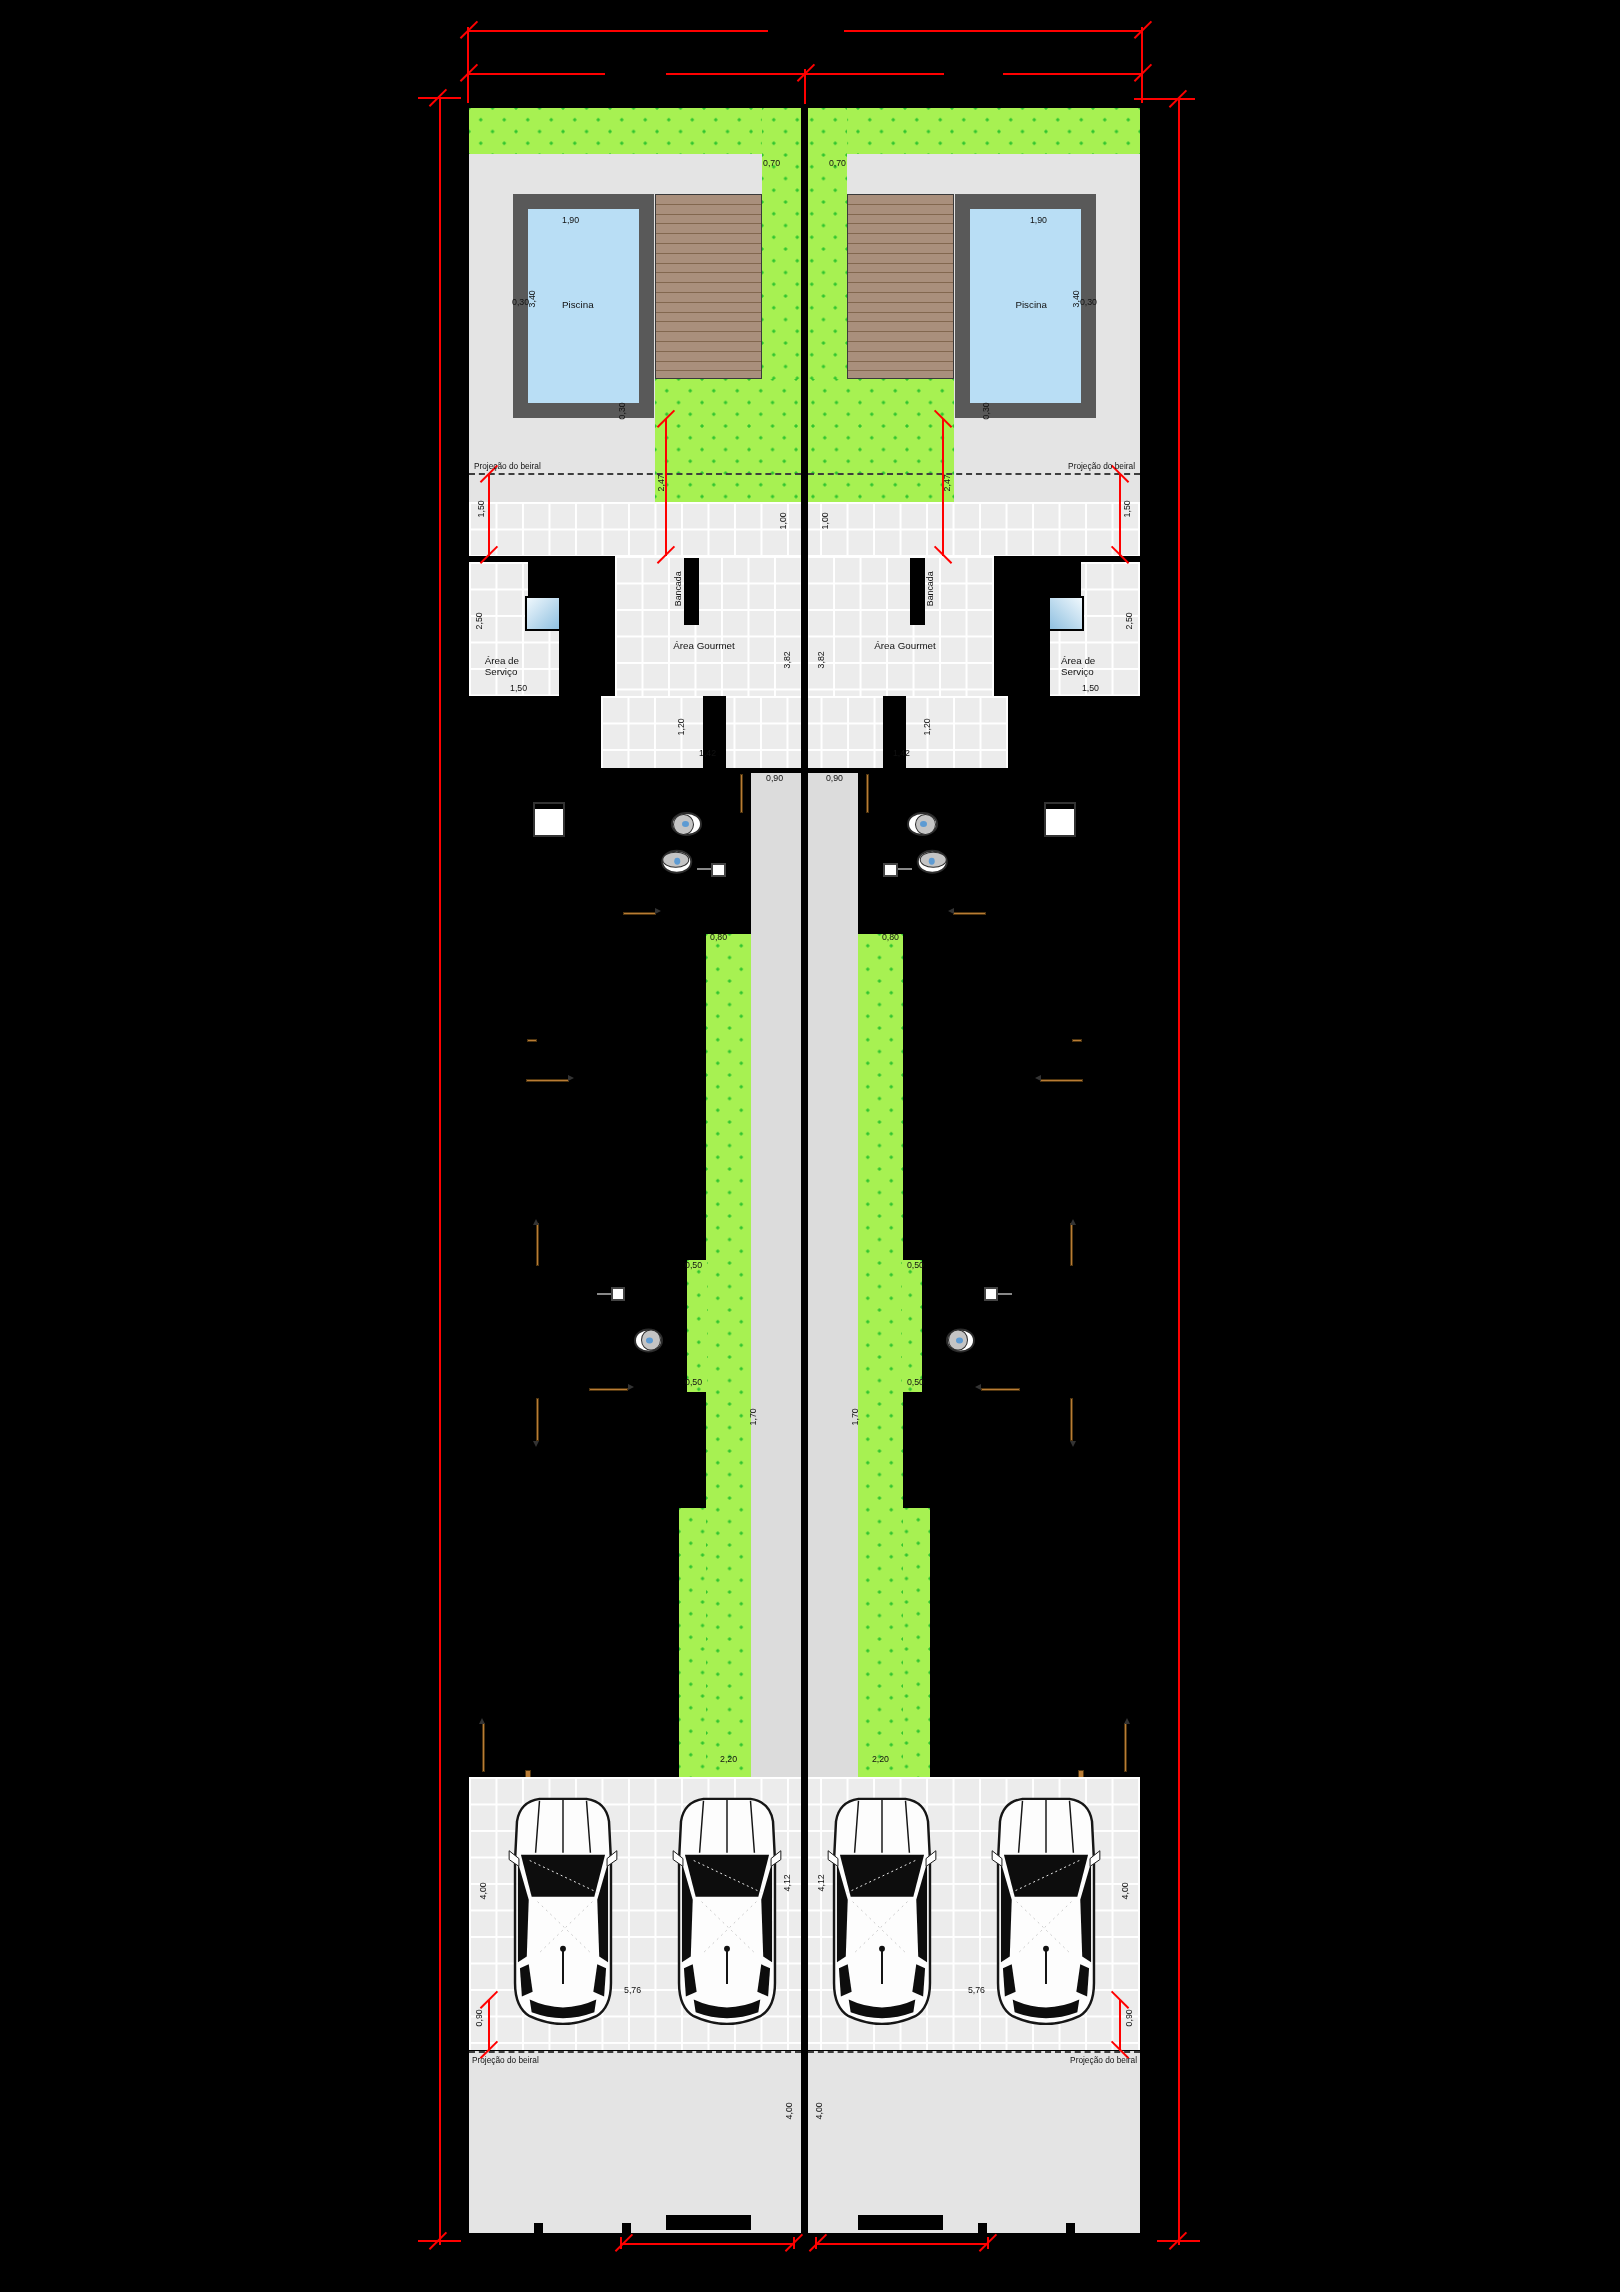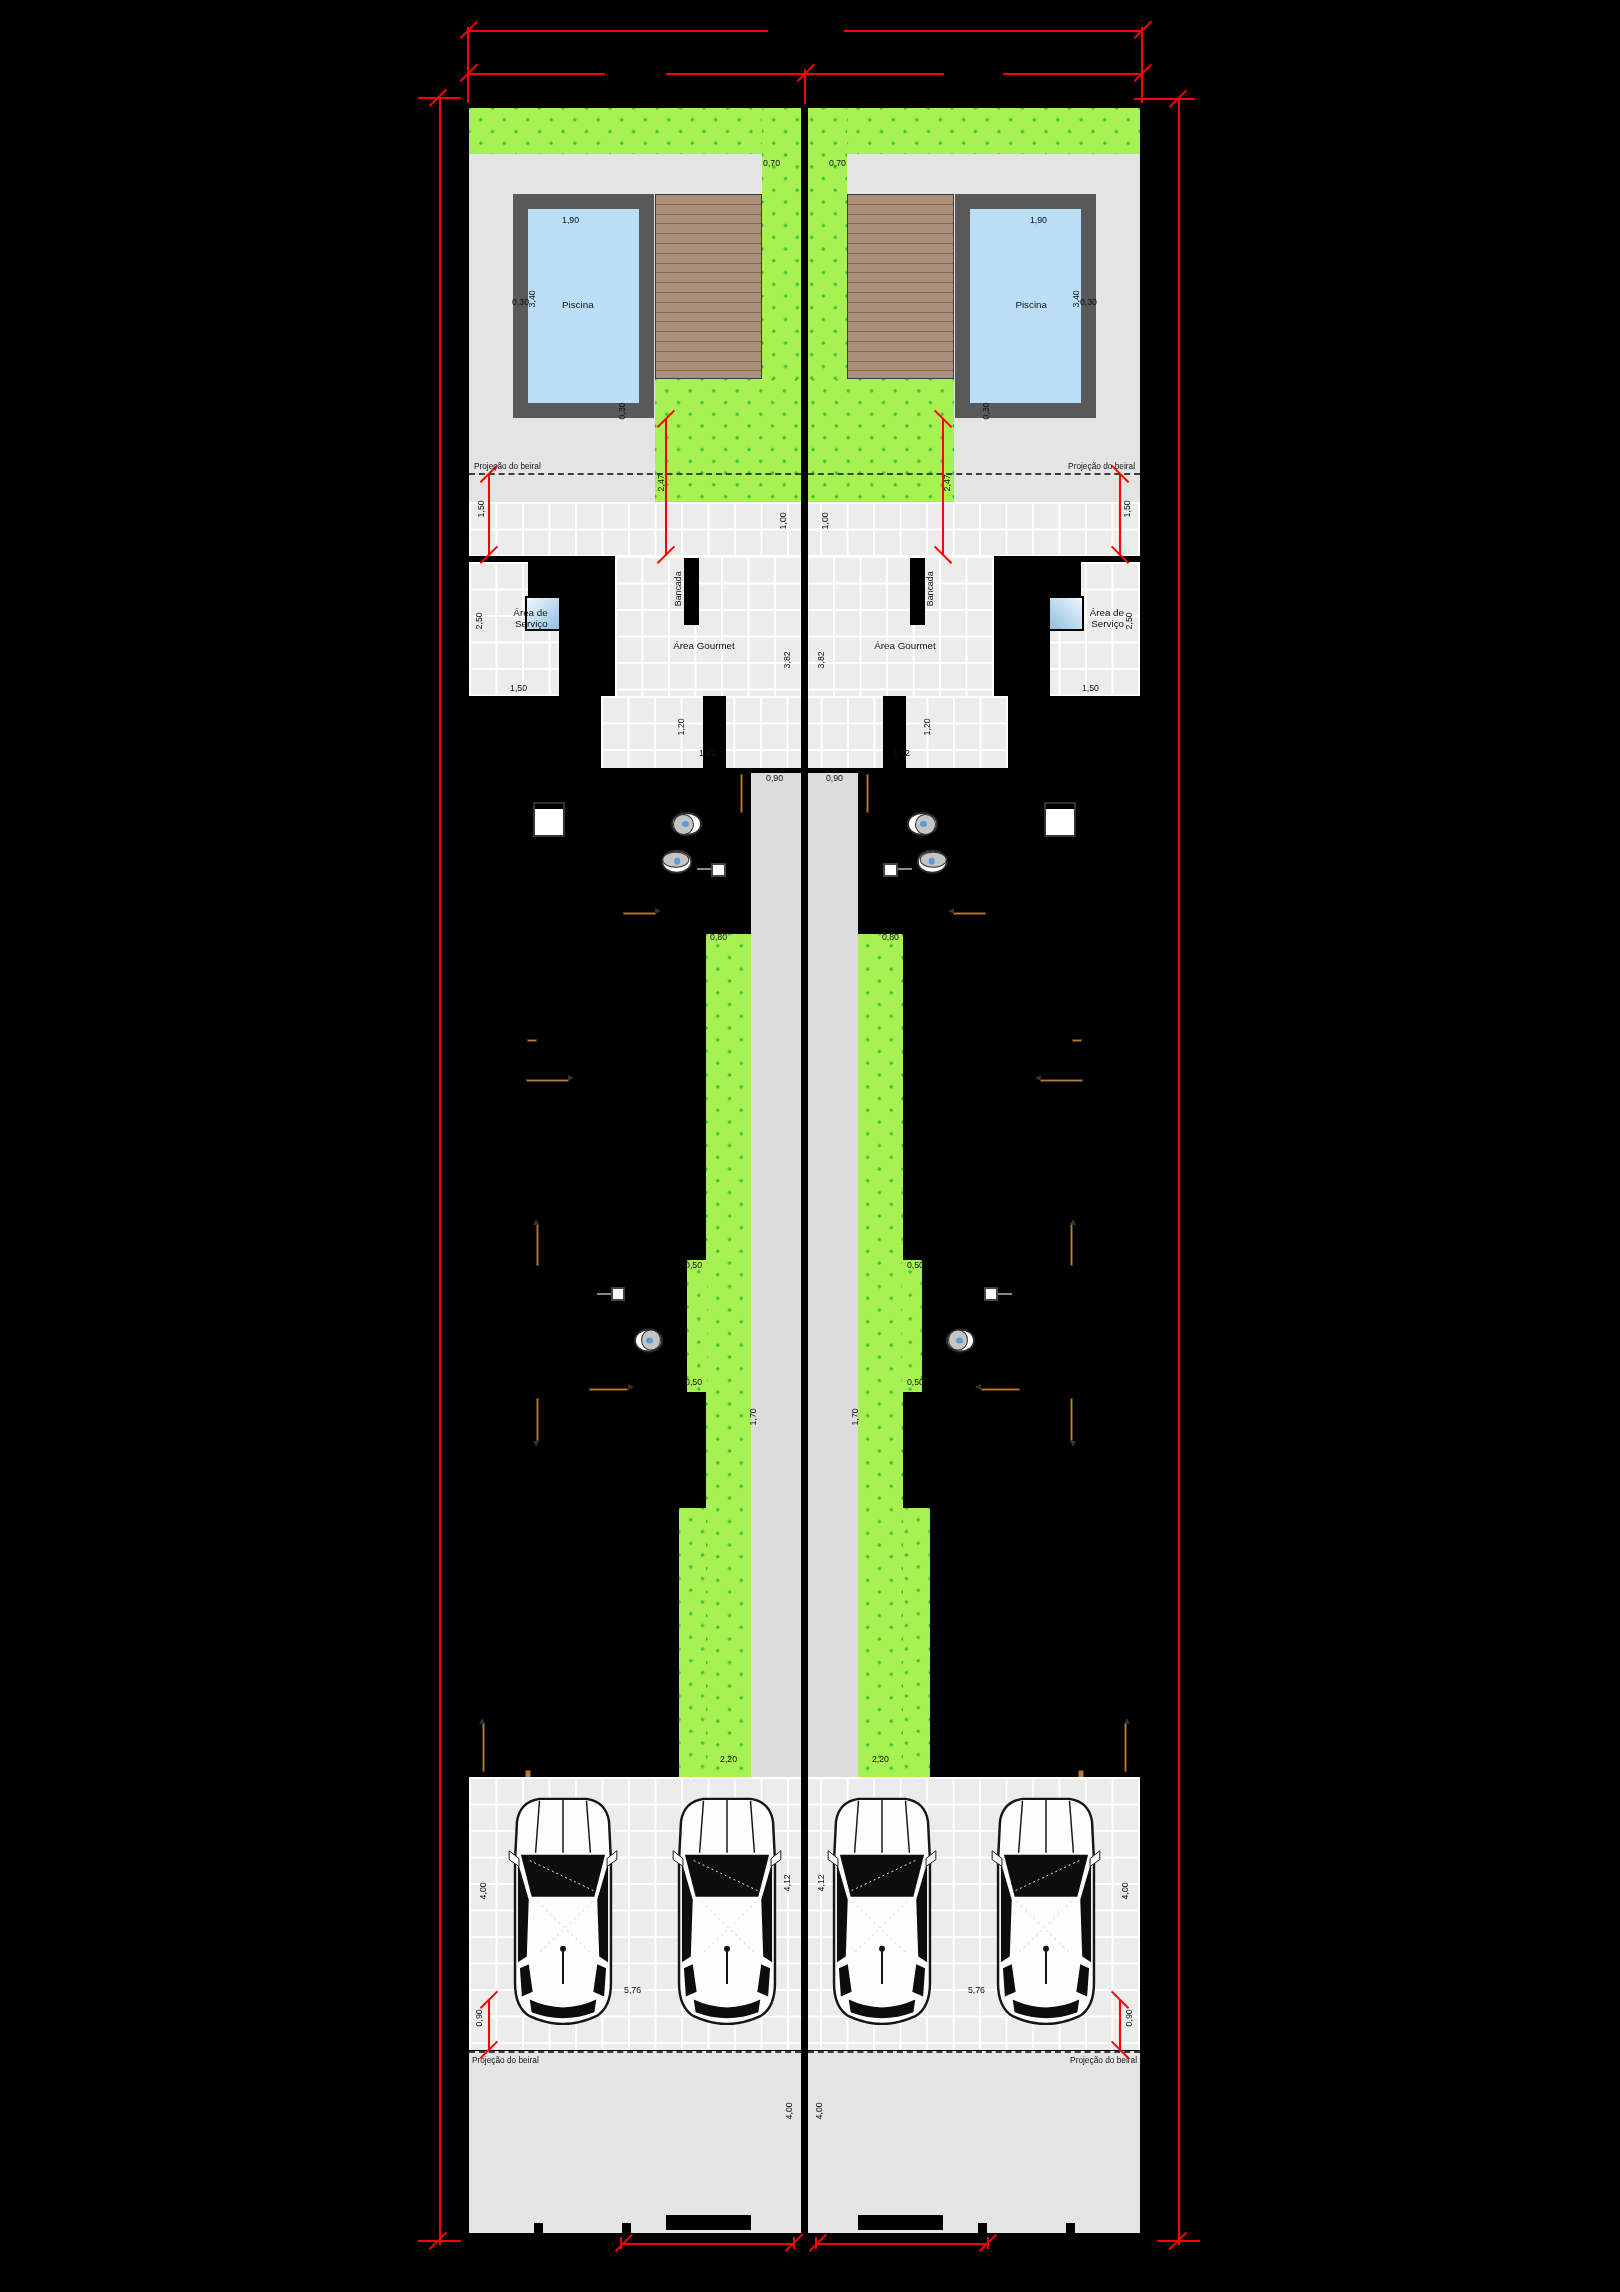--- a/index.html
+++ b/index.html
@@ -23,21 +23,21 @@
      background:repeating-linear-gradient(to bottom,#a98f7c 0,#a98f7c 8.8px,#82674f 8.8px,#82674f 9.8px);}
   .pool{position:absolute;box-sizing:border-box;border:15.7px solid #595959;background:#b9def5;}
   .dash{position:absolute;height:0;border-top:2px dashed #3d3d3d;}
   .org{position:absolute;background:#b97c35;border:1px solid #50350f;box-sizing:border-box;}
   .rh{position:absolute;height:2px;background:#f00;}
   .rv{position:absolute;width:2px;background:#f00;}
   .sl{position:absolute;width:23.5px;height:2px;background:#f00;transform:rotate(-45deg);}
   .vt{position:absolute;width:2px;height:11.8px;background:#f00;}
   .lbl{position:absolute;font-size:8.8px;line-height:1.1;color:#111;white-space:nowrap;}
   .rm{font-size:9.8px;}
-  .ctr{width:63px;white-space:normal;text-align:right;}
+  .ctr{width:63px;white-space:normal;text-align:left;margin-top:48px;}
   .gw{width:108px;text-align:center;}
   .rot{transform:rotate(-90deg);transform-origin:center;}
   .mirror .lbl{transform:scaleX(-1);}
   .mirror .rot{transform:scaleX(-1) rotate(-90deg);}
   .win{position:absolute;background:linear-gradient(135deg,#f0f8fd,#8fc0e0);border:2px solid #000;box-sizing:border-box;}
   .toilet{position:absolute;}
   .bowl{position:absolute;left:0;top:0;width:100%;height:100%;background:#fff;border:2px solid #2c2c2c;border-radius:50%;box-sizing:border-box;}
   .lid{position:absolute;width:60%;height:80%;background:#c4c4c4;border:1px solid #2c2c2c;border-radius:50%;top:10%;left:8%;}
   .wdot{position:absolute;width:6.9px;height:5.9px;background:#5d9bd3;border-radius:50%;top:40%;left:36%;}
   .shw{position:absolute;background:#fff;border:2px solid #444;box-sizing:border-box;}

